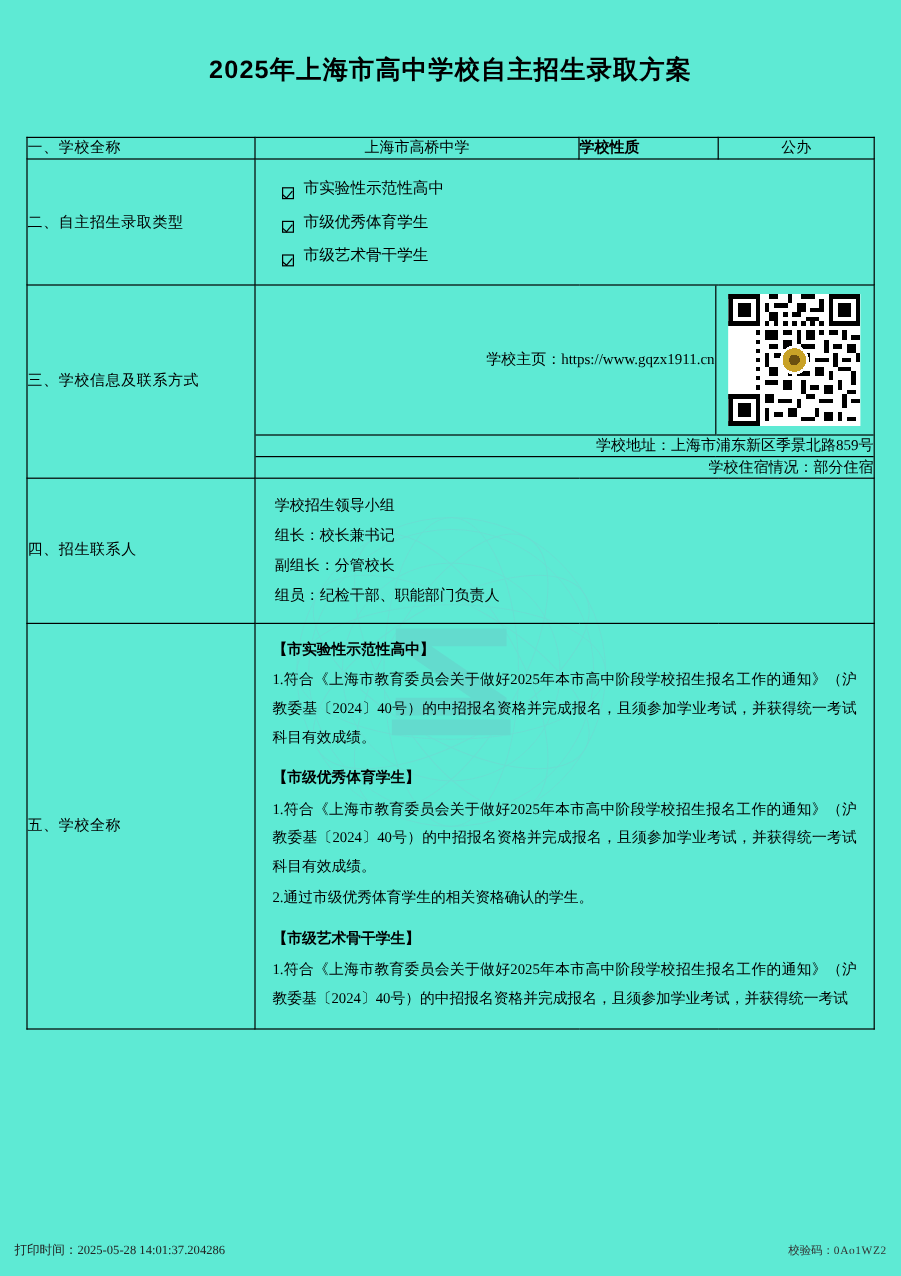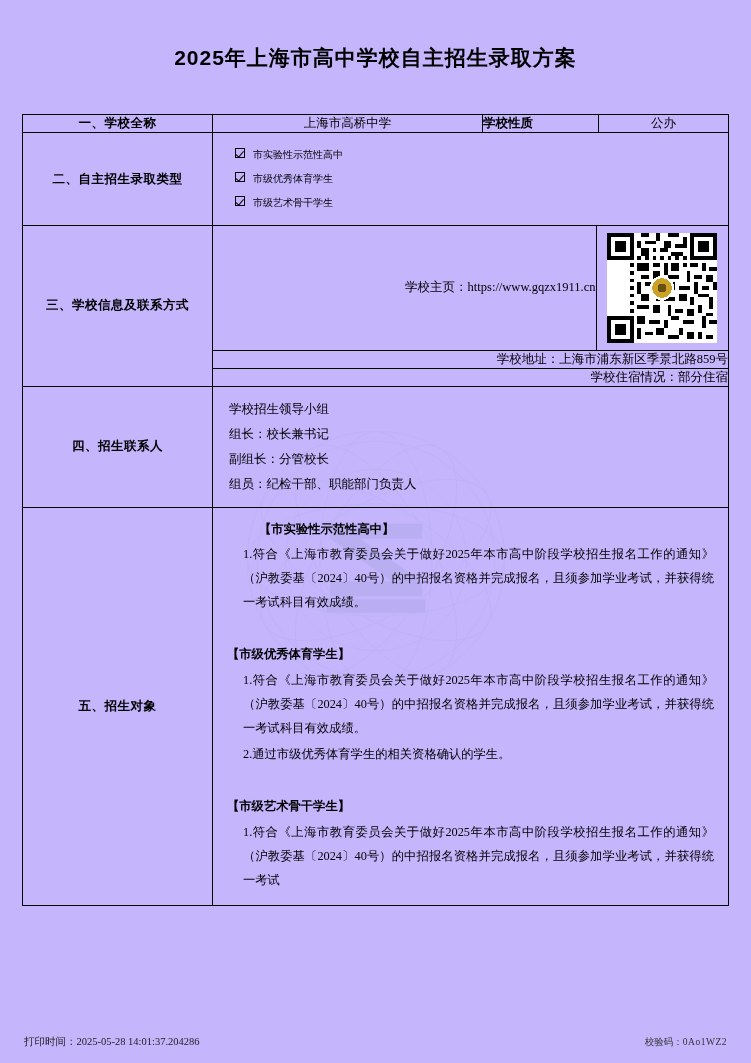--- a/index.html
+++ b/index.html
@@ -7,21 +7,21 @@
     margin: 0; padding: 0;
     background: #b8b8b8;
   }
   body {
     font-family: "Liberation Serif", "DejaVu Serif", serif;
   }
   .page {
     position: relative;
     width: 751px;
     height: 1063px;
-    background: #c4b5fd;
+    background: #5eead4;
     margin: 0 auto;
     overflow: hidden;
   }
   
   .watermark {
     position: absolute;
     left: 50%;
     top: 560px;
     transform: translate(-50%, -50%);
     width: 330px;
@@ -52,46 +52,45 @@
     margin: 0 auto;
   }
   table.main td {
     border: 1px solid #000;
     padding: 0;
     vertical-align: middle;
     font-size: 12.5px;
     color: #000;
   }
   .rowlabel {
-    text-align: center;
     font-family: "Liberation Sans", "DejaVu Sans", sans-serif;
-    font-weight: bold;
+    font-weight: normal;
     font-size: 12.5px;
     letter-spacing: 0.5px;
     padding: 6px 4px;
   }
   .cell-center {
     text-align: center;
     padding: 7px 6px;
   }
   .bold-center {
     text-align: left;
     font-family: "Liberation Sans", "DejaVu Sans", sans-serif;
     font-weight: bold;
     font-size: 12.5px;
   }
   
   .chk-list {
     padding: 10px 0 10px 22px;
   }
   .chk-item {
     display: flex;
-    align-items: flex-start;
+    align-items: flex-end;
     padding: 5px 0;
-    font-size: 10px;
+    font-size: 13px;
   }
   .chk-box {
     display: inline-block;
     width: 10px;
     height: 10px;
     border: 1px solid #000;
     margin-right: 8px;
     position: relative;
     flex: 0 0 auto;
   }
@@ -159,30 +158,30 @@
   .obj-block {
     padding: 10px 14px 12px 14px;
     line-height: 1.95;
     font-size: 12.3px;
     text-align: justify;
   }
   .obj-head {
     font-family: "Liberation Sans", "DejaVu Sans", sans-serif;
     font-weight: bold;
     font-size: 12.3px;
-    margin-top: 28px;
-  }
-  .obj-head:first-child { margin-top: 0; margin-left: 32px; }
-  .obj-p { margin: 2px 0 0 16px; }
+    margin-top: 10px;
+  }
+  .obj-head:first-child { margin-top: 0; }
+  .obj-p { margin: 2px 0 0 0; }
   .footer {
     position: absolute;
     left: 0;
     bottom: 14px;
     width: 751px;
-    padding: 0 24px;
+    padding: 0 12px;
     display: flex;
     justify-content: space-between;
     align-items: flex-end;
     font-size: 10.5px;
     color: #222;
     z-index: 3;
   }
   .footer .code {
     font-size: 9.5px;
     color: #333;
@@ -387,21 +386,21 @@
           <div class="leader-block">
             <div>学校招生领导小组</div>
             <div>组长：校长兼书记</div>
             <div>副组长：分管校长</div>
             <div>组员：纪检干部、职能部门负责人</div>
           </div>
         </td>
       </tr>
 
       <tr>
-        <td class="rowlabel">五、招生对象</td>
+        <td class="rowlabel">五、学校全称</td>
         <td colspan="3" style="padding:0">
           <div class="obj-block">
             <div class="obj-head">【市实验性示范性高中】</div>
             <p class="obj-p">1.符合《上海市教育委员会关于做好2025年本市高中阶段学校招生报名工作的通知》（沪教委基〔2024〕40号）的中招报名资格并完成报名，且须参加学业考试，并获得统一考试科目有效成绩。</p>
 
             <div class="obj-head">【市级优秀体育学生】</div>
             <p class="obj-p">1.符合《上海市教育委员会关于做好2025年本市高中阶段学校招生报名工作的通知》（沪教委基〔2024〕40号）的中招报名资格并完成报名，且须参加学业考试，并获得统一考试科目有效成绩。</p>
             <p class="obj-p">2.通过市级优秀体育学生的相关资格确认的学生。</p>
 
             <div class="obj-head">【市级艺术骨干学生】</div>

